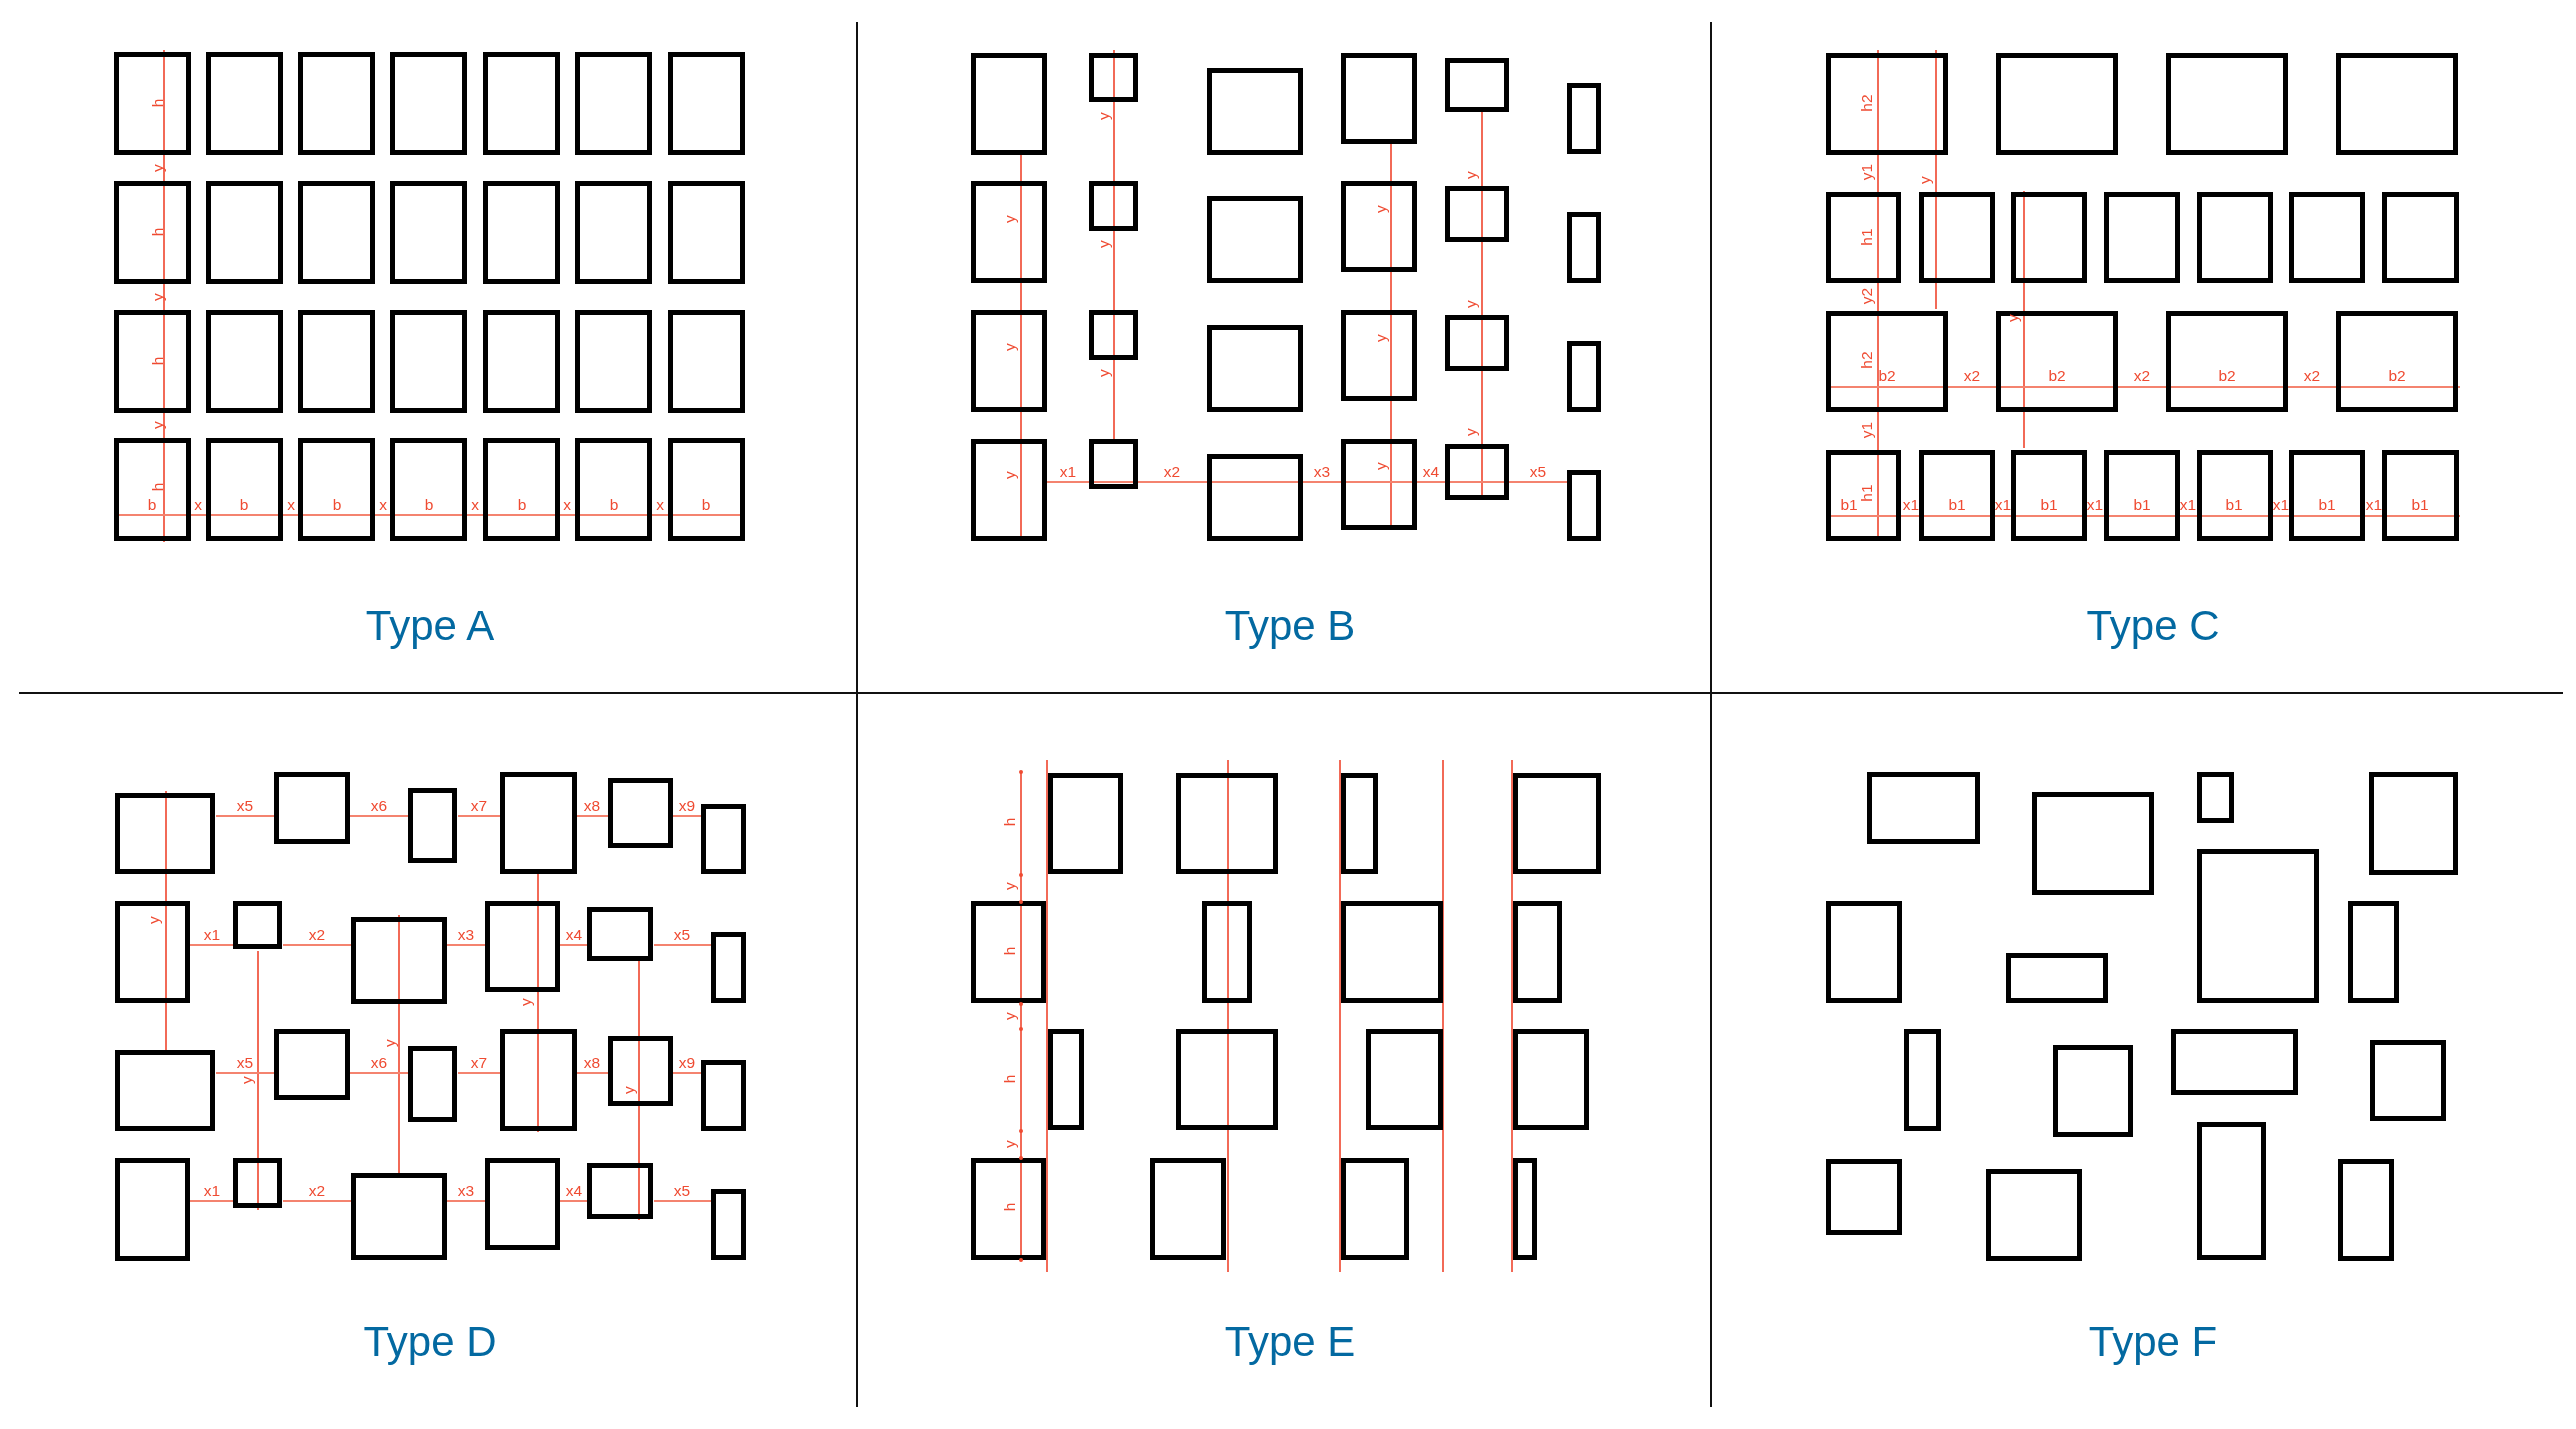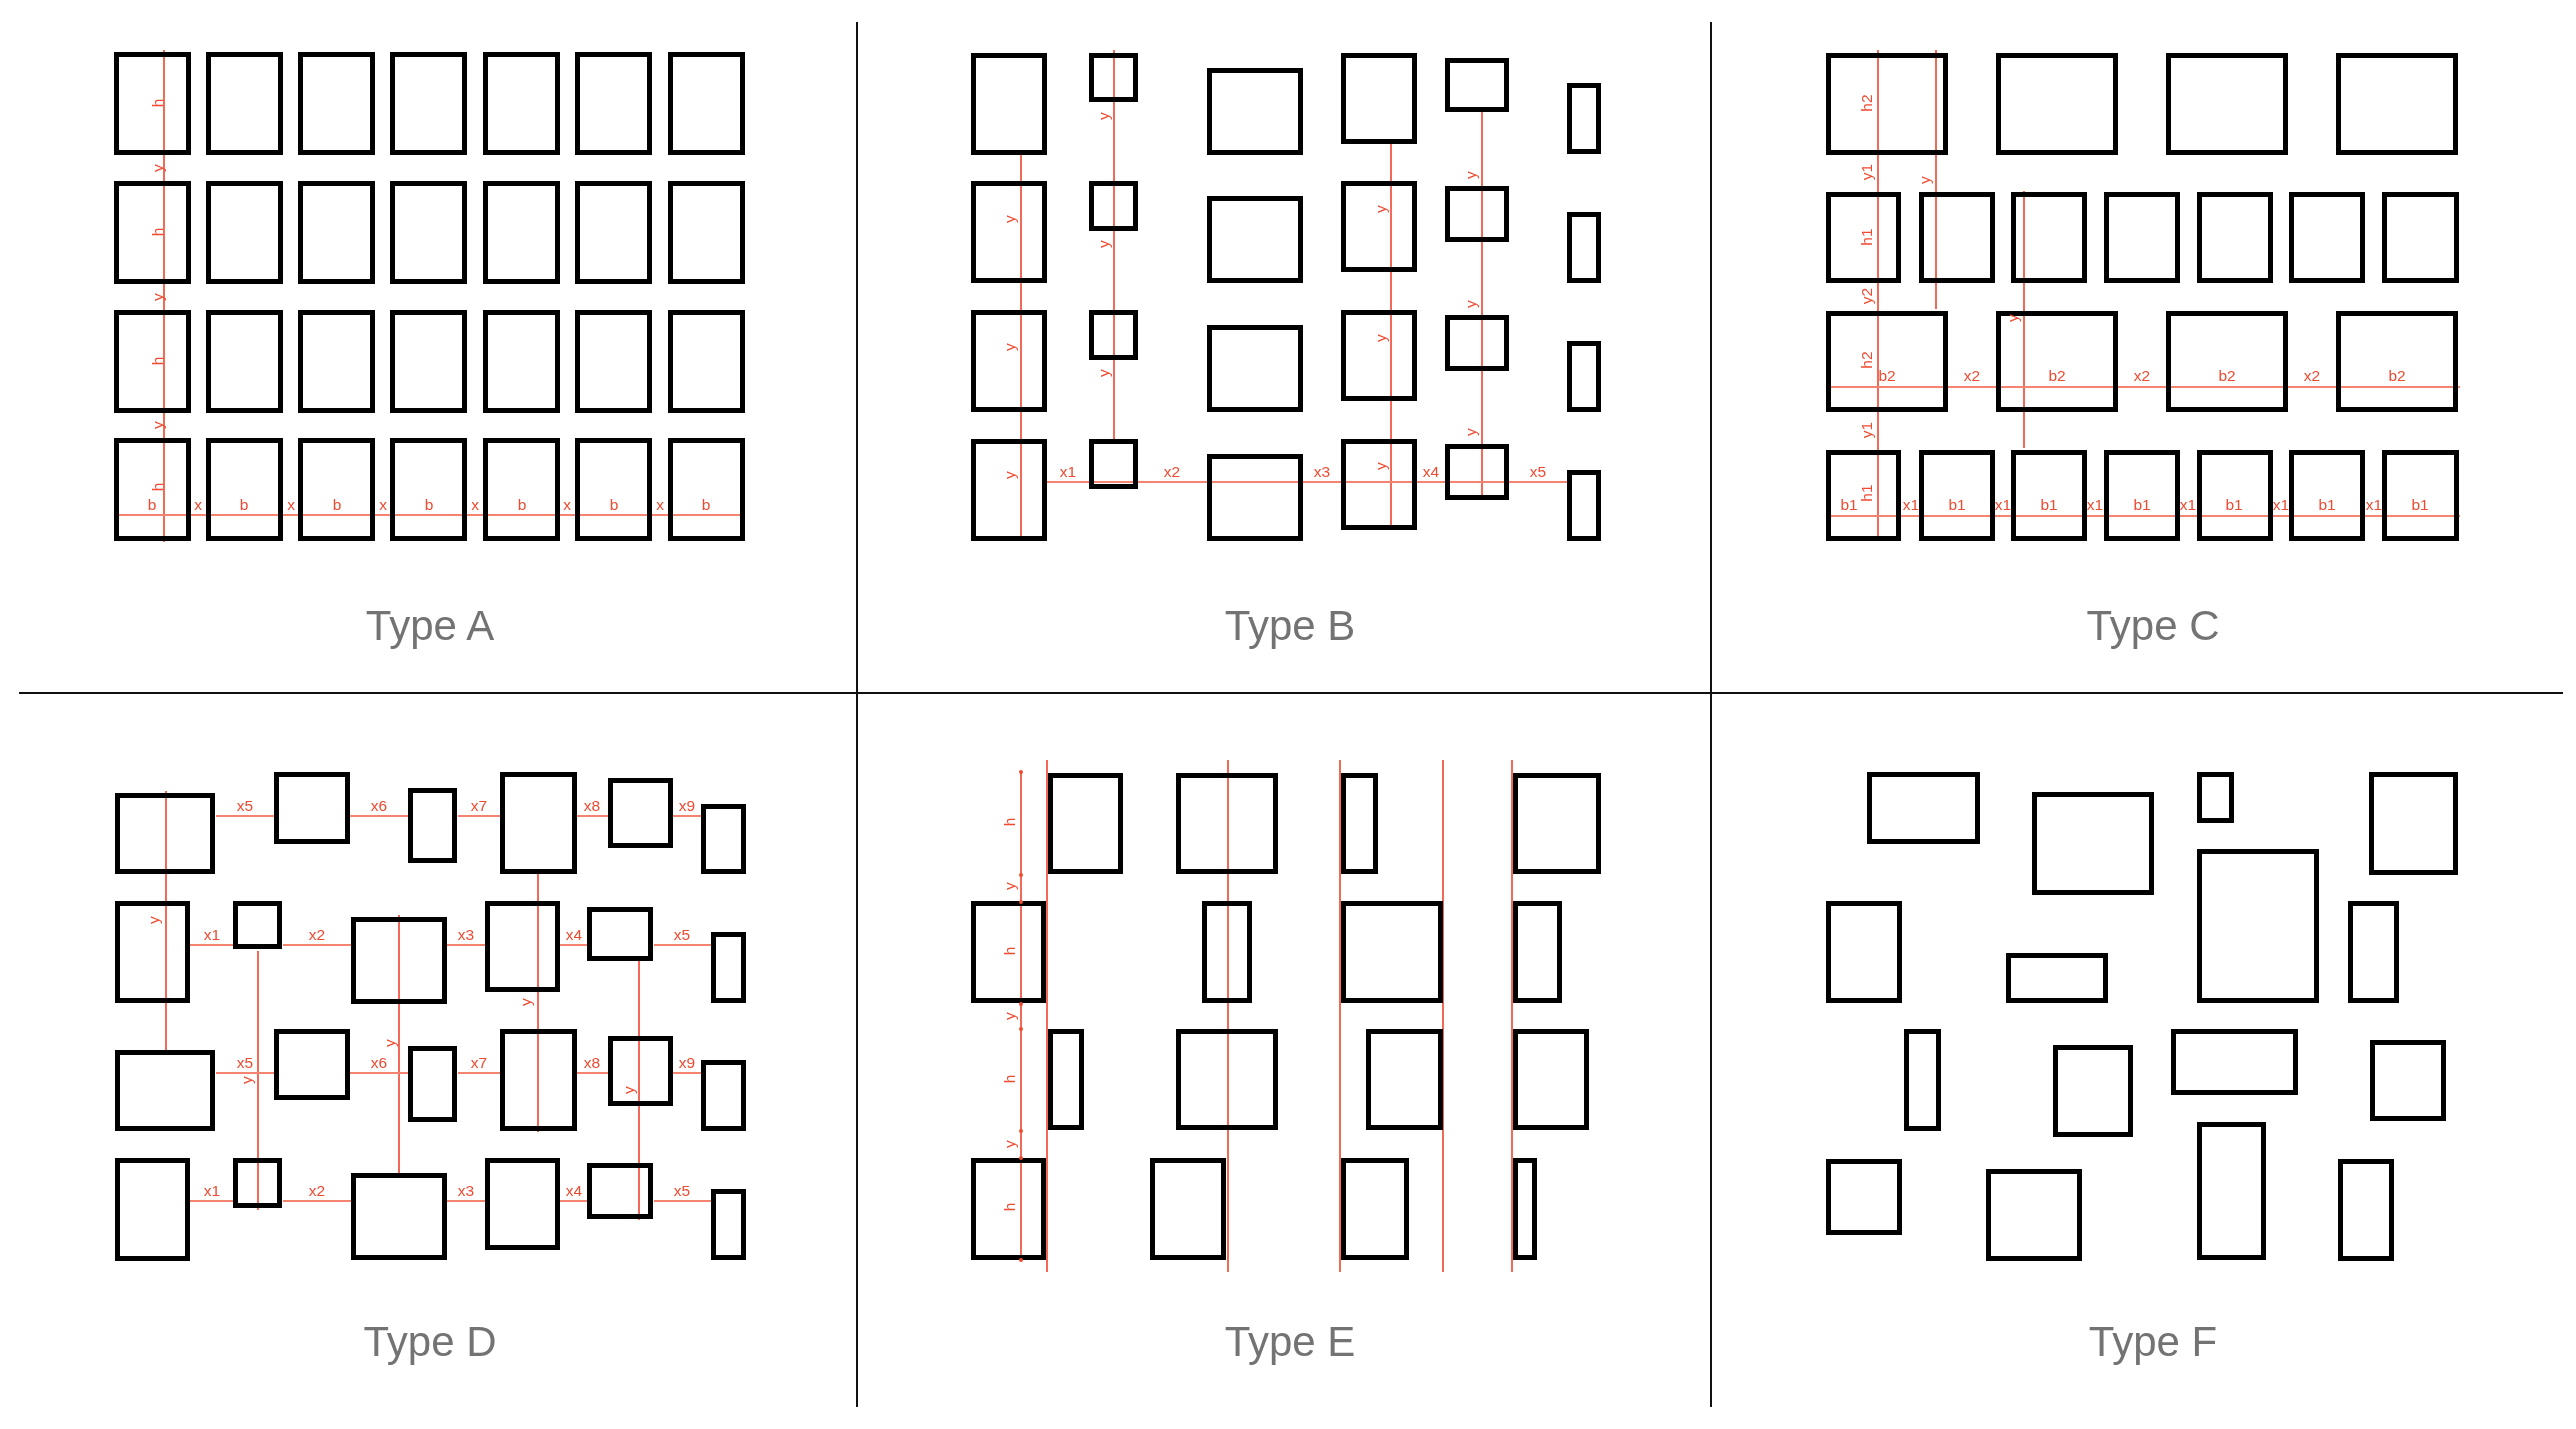--- a/index.html
+++ b/index.html
@@ -8,21 +8,21 @@
   .canvas { position: absolute; left: 0; top: 0; width: 2576px; height: 1429px; }
   .divider { position: absolute; background: #111111; }
   .panel { position: absolute; left: 0; top: 0; width: 2576px; height: 1429px; }
   .rect { position: absolute; box-sizing: border-box; border: 5.4px solid #000000; background: transparent; }
   .dim-h { position: absolute; height: 1.5px; background: #f4836f; }
   .dim-v { position: absolute; width: 1.5px; background: #f26a57; }
   .dot { position: absolute; width: 3.9px; height: 3.9px; border-radius: 50%; background: #ef4b32; }
   .lbl { position: absolute; color: #ef4b32; font-size: 15.5px; line-height: 15.5px; white-space: nowrap; }
   .lbl.rot { transform: translate(-50%, -50%) rotate(-90deg); transform-origin: center; }
   .lbl.hor { transform: translate(-50%, -50%); }
-  .caption { position: absolute; font-size: 42px; line-height: 46px; color: #737373;
+  .caption { position: absolute; font-size: 42px; line-height: 46px; color: #0369a1;
              transform: translateX(-50%); white-space: nowrap; }
 </style>
 </head>
 <body>
 
 <div class="canvas" id="canvas">
     <div class="divider" style="left: 18.5px; top: 692px; width: 2544px; height: 2.3px; background: rgb(17, 17, 17);"></div>
     <div class="divider" style="left: 856px; top: 21.6px; width: 2.3px; height: 1385px; background: rgb(17, 17, 17);"></div>
     <div class="divider" style="left: 1710px; top: 21.6px; width: 2.3px; height: 1385px; background: rgb(17, 17, 17);"></div>
     <div class="panel">

